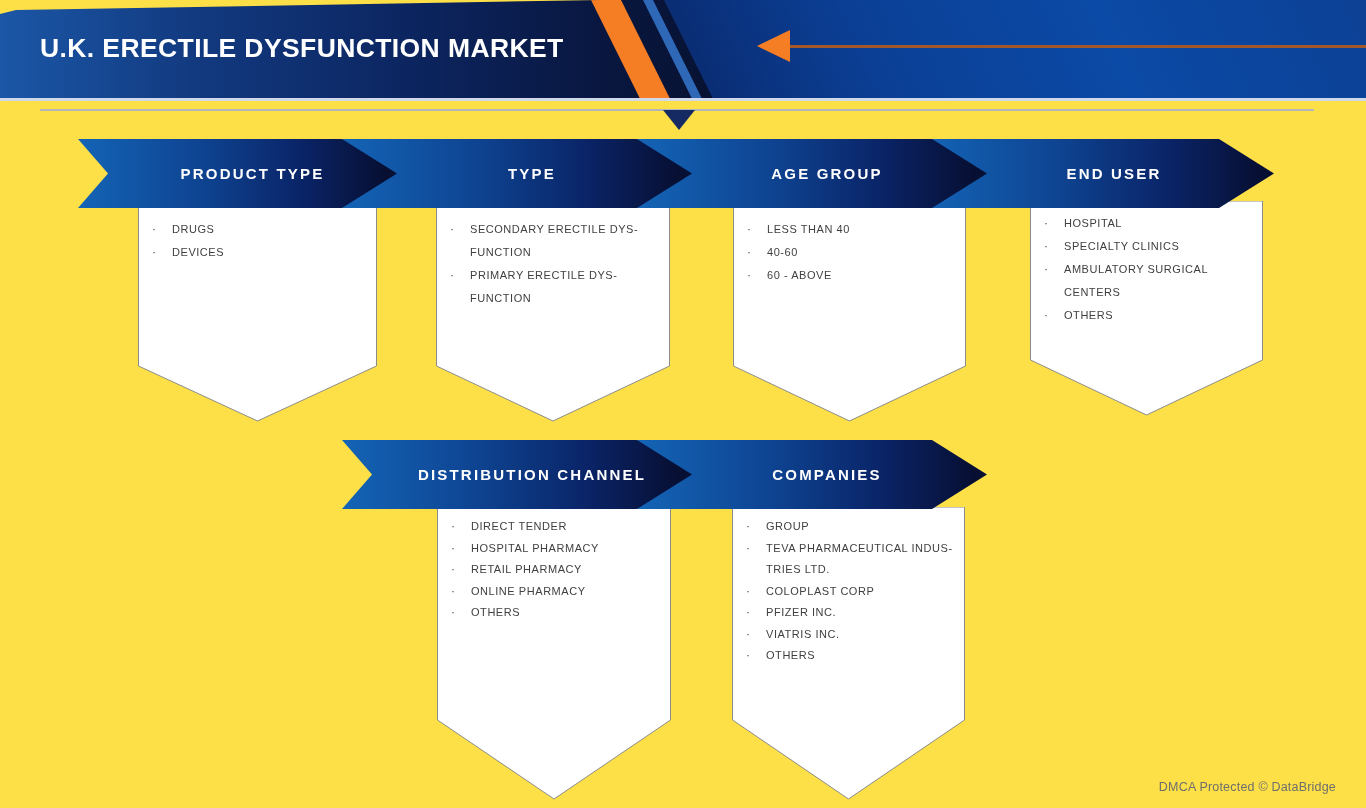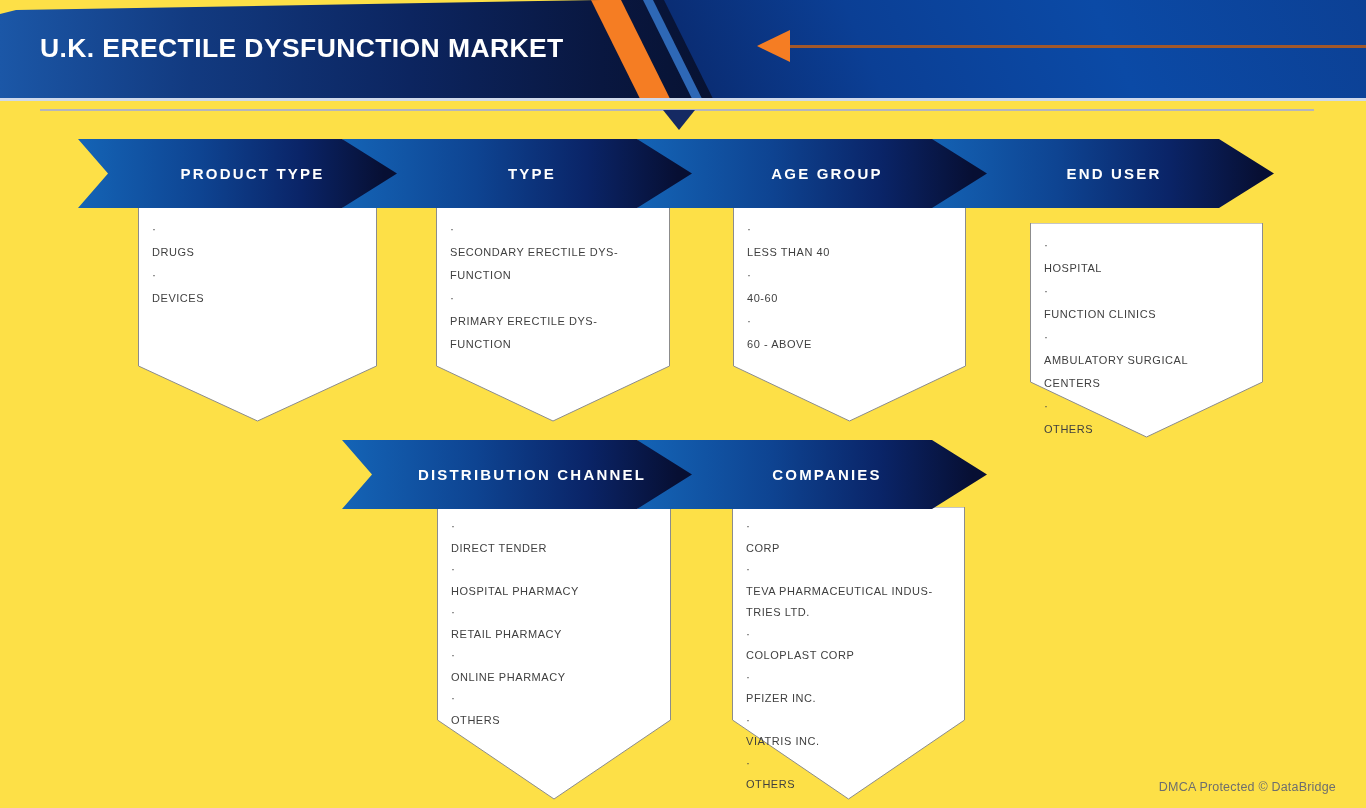--- a/index.html
+++ b/index.html
@@ -37,31 +37,31 @@
   #banner-end-user{left:924px;top:139px;width:350px;z-index:21;}
   #banner-distribution-channel{left:342px;top:440px;width:350px;z-index:24;}
   #banner-companies{left:637px;top:440px;width:350px;z-index:23;}
 
   
   .pennant{position:absolute;z-index:5;}
   .pennant svg{display:block;}
   .list{position:absolute;left:14px;right:10px;}
   .row1 .list{top:11px;}
   .row2 .list{top:9px;}
-  .li{display:flex;align-items:flex-start;flex-direction:column;}
+  .li{display:flex;align-items:flex-start;}
   .row1 .li, .row1 .item-text{line-height:23px;}
   .row2 .li, .row2 .item-text{line-height:21.5px;}
   .bullet{flex:0 0 20px;color:#4a4a4a;font-size:12px;}
   .bullet::before{content:"\00B7";}
   .item-text{color:#3f3f3f;font-size:11px;letter-spacing:0.55px;white-space:pre-line;}
 
   #box-product-type{left:138px;top:207px;}
   #box-type{left:436px;top:207px;}
   #box-age-group{left:733px;top:207px;}
-  #box-end-user{left:1030px;top:223px;}
+  #box-end-user{left:1030px;top:201px;}
   #box-distribution-channel{left:437px;top:507px;}
   #box-companies{left:732px;top:507px;}
 
   
   #watermark{position:absolute;right:30px;top:780px;color:#6e6e6e;font-size:12.5px;letter-spacing:0.2px;}
 </style>
 </head>
 <body>
 
 <div id="stage">
@@ -156,21 +156,21 @@
     <svg width="233" height="215" viewBox="0 0 233 215">
       <path d="M0.5,0 L232.5,0 L232.5,159 L116.5,214 L0.5,159 Z" fill="#ffffff" stroke="#8c8c8c" stroke-width="1"></path>
     </svg>
     <div class="list">
       <div class="li">
           <span class="bullet"></span>
           <span class="item-text">HOSPITAL</span>
         </div>
       <div class="li">
           <span class="bullet"></span>
-          <span class="item-text">FUNCTION CLINICS</span>
+          <span class="item-text">SPECIALTY CLINICS</span>
         </div>
       <div class="li">
           <span class="bullet"></span>
           <span class="item-text">AMBULATORY SURGICAL
 CENTERS</span>
         </div>
       <div class="li">
           <span class="bullet"></span>
           <span class="item-text">OTHERS</span>
         </div>
@@ -205,21 +205,21 @@
     </div>
   </div>
 
   <div class="pennant row2" id="box-companies">
     <svg width="233" height="293" viewBox="0 0 233 293">
       <path d="M0.5,0 L232.5,0 L232.5,213 L116.5,292 L0.5,213 Z" fill="#ffffff" stroke="#8c8c8c" stroke-width="1"></path>
     </svg>
     <div class="list">
       <div class="li">
           <span class="bullet"></span>
-          <span class="item-text">CORP</span>
+          <span class="item-text">GROUP</span>
         </div>
       <div class="li">
           <span class="bullet"></span>
           <span class="item-text">TEVA PHARMACEUTICAL INDUS-
 TRIES LTD.</span>
         </div>
       <div class="li">
           <span class="bullet"></span>
           <span class="item-text">COLOPLAST CORP</span>
         </div>

